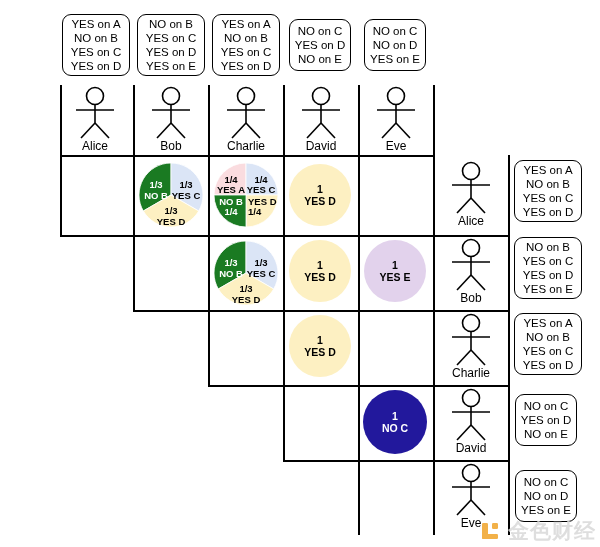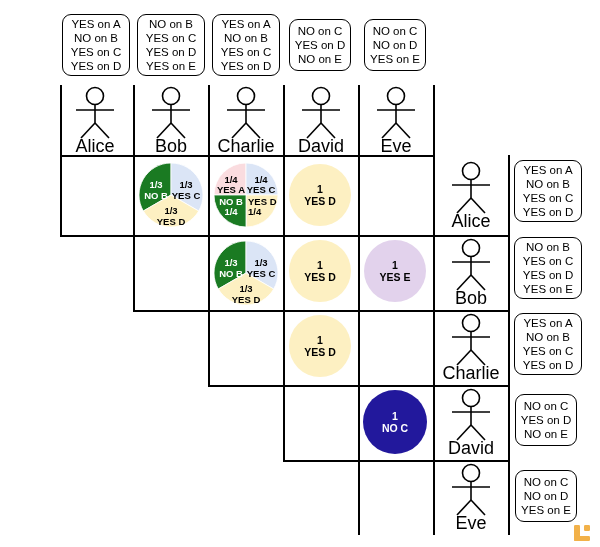--- a/index.html
+++ b/index.html
@@ -28,21 +28,21 @@
     font-size:11.5px;
     line-height:14px;
     white-space:nowrap;
   }
   .note div{text-align:center;}
 
   
   .person{position:absolute;width:74px;height:70px;}
   .person svg{display:block;margin:0 auto;}
   .person .pname{
-    text-align:center;font-size:18px;line-height:13px;margin-top:-1px;
+    text-align:center;font-size:12px;line-height:13px;margin-top:-1px;
   }
 
   
   .vline{position:absolute;width:1.6px;background:#000;}
   .hline{position:absolute;height:1.6px;background:#000;}
 
   
   .cellfig{position:absolute;font-weight:bold;}
   .cellfig svg{display:block;}
   .sliceLbl{
@@ -355,15 +355,16 @@
     <div>NO on D</div>
     <div>YES on E</div>
   </div>
 
   <div class="watermark">
     <svg width="24" height="24" viewBox="0 0 24 24">
       <rect x="2" y="4" width="6" height="16" rx="1.2" fill="#f0a42a"></rect>
       <rect x="2" y="15" width="16" height="5" rx="1.2" fill="#f0a42a"></rect>
       <rect x="12" y="4" width="6" height="6" rx="1.2" fill="#f0a42a"></rect>
     </svg>
+    <span class="wm-text">金色财经</span>
   </div>
 
 </div>
 
 </body></html>

